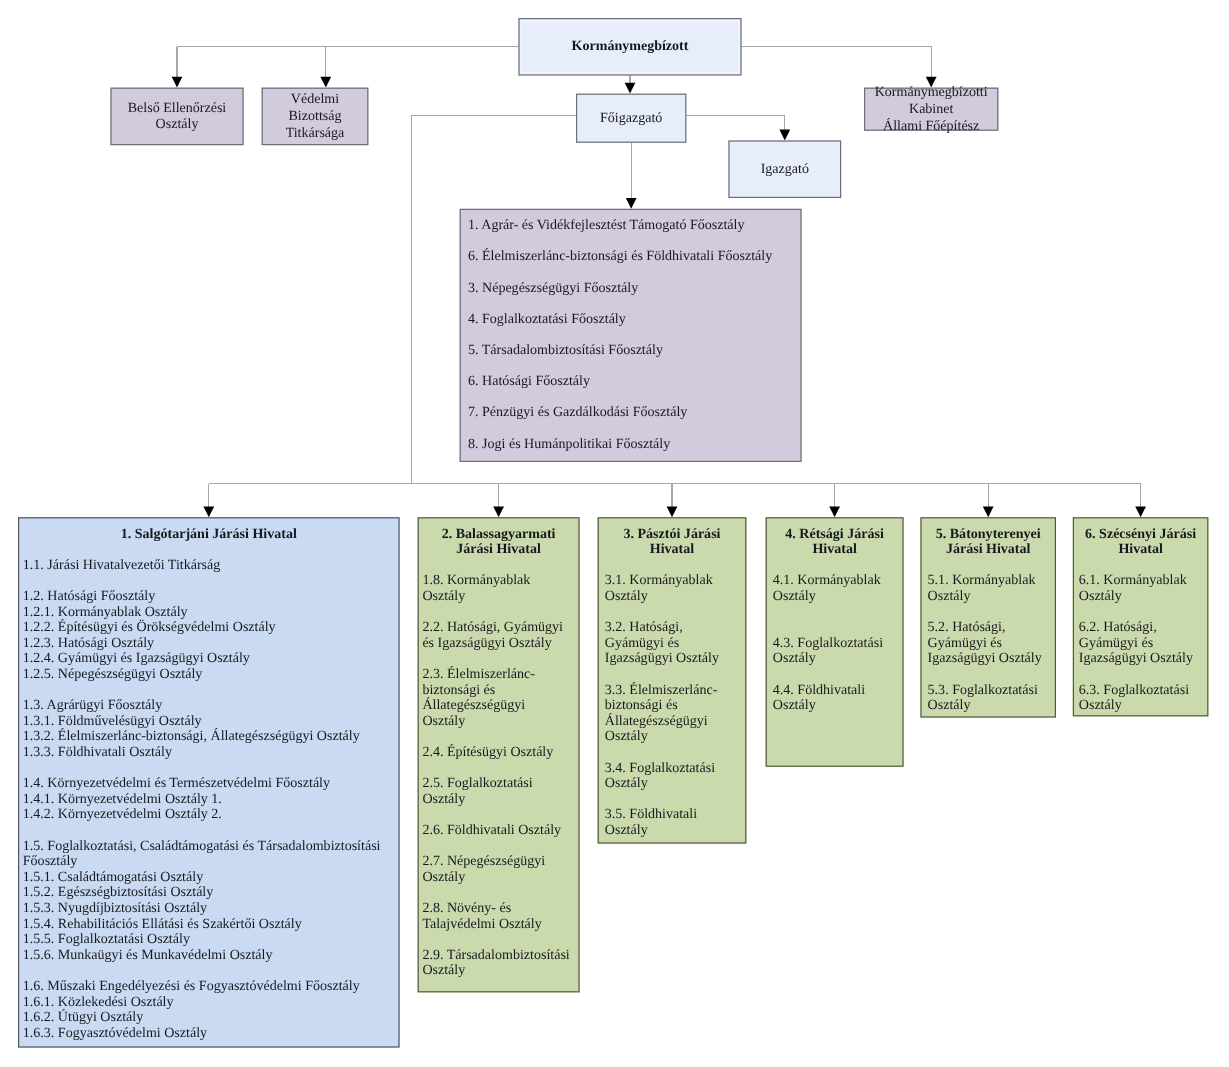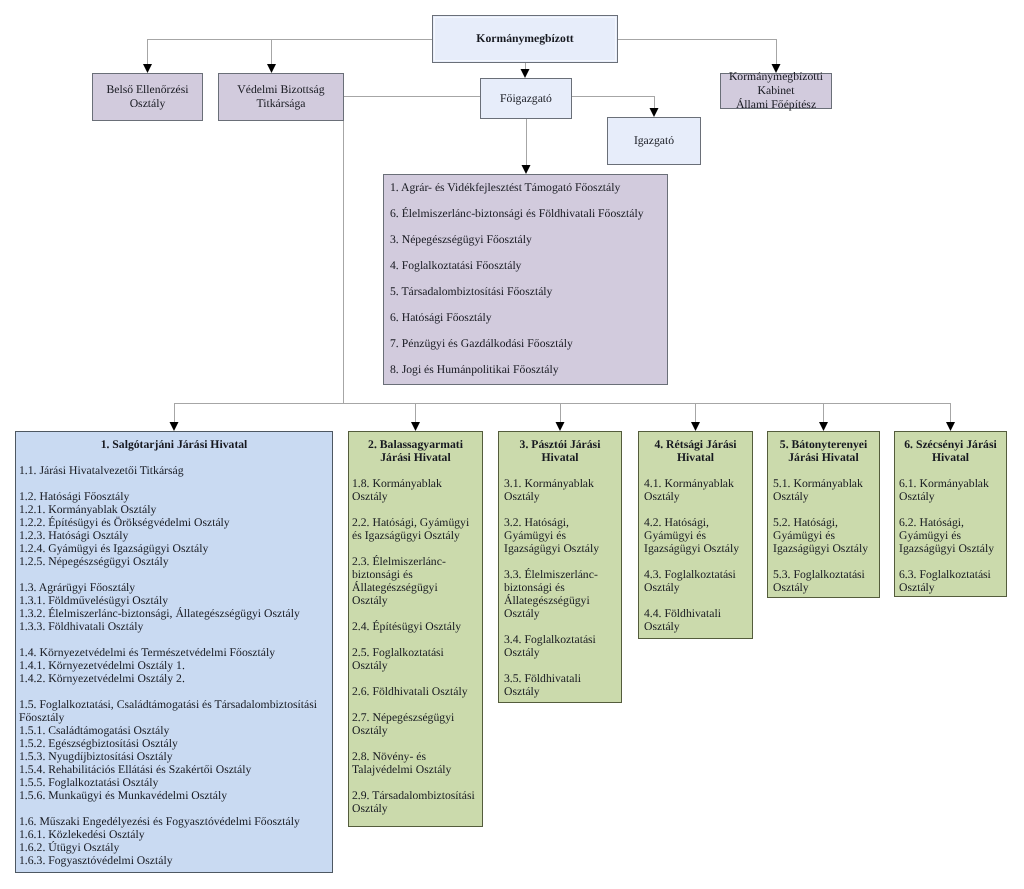--- a/index.html
+++ b/index.html
@@ -31,21 +31,21 @@
   .district .district-body{padding-top:6px;}
   .district .district-title{font-weight:bold;font-size:11.7px;text-align:center;line-height:13px;}
   .district .unit-line{font-size:11.7px;line-height:13px;}
   .district .group-spacer{height:13px;}
   .district.green{border-color:#545c3c;}
   .district.bluefill{border-color:#4e5862;}
 
   
   .n-commissioner{left:432px;top:15px;width:186px;height:48px;}
   .n-internal-audit{left:92px;top:73px;width:111px;height:48px;}
-  .n-defence{left:218px;top:73px;width:126px;height:48px;}
+  .n-defence{left:218px;top:73px;width:89px;height:48px;}
   .n-cabinet{left:720px;top:73px;width:112px;height:36px;}
   .n-dirgen{left:480px;top:78px;width:92px;height:41px;}
   .n-director{left:607px;top:117px;width:94px;height:48px;}
   .n-commissioner-rule{left:434px;top:17px;width:182px;height:44px;}
   .n-departments{left:383px;top:174px;width:285px;height:211px;}
   .n-district-1{left:15px;top:431px;width:318px;height:442px;}
   .n-district-1 .district-body{padding-left:3px;padding-right:3px;}
   .n-district-1 .district-title{margin-right:0px;}
   .n-district-2{left:348px;top:431px;width:135px;height:396px;}
   .n-district-2 .district-body{padding-left:3px;padding-right:7px;}
@@ -219,21 +219,20 @@
         <div class="group-spacer"></div>
         <div class="unit-line">3.5. Földhivatali Osztály</div>
       </div>
   </div>
   <div class="district green fill-green n-district-4">
     <div class="district-body">
       <div class="district-title">4. Rétsági Járási Hivatal</div>
     <div class="group-spacer"></div>
         <div class="unit-line">4.1. Kormányablak Osztály</div>
         <div class="group-spacer"></div>
-        <div class="unit-line">4.2. Hatósági, Gyámügyi és Igazságügyi Osztály</div>
         <div class="group-spacer"></div>
         <div class="unit-line">4.3. Foglalkoztatási Osztály</div>
         <div class="group-spacer"></div>
         <div class="unit-line">4.4. Földhivatali Osztály</div>
       </div>
   </div>
   <div class="district green fill-green n-district-5">
     <div class="district-body">
       <div class="district-title">5. Bátonyterenyei Járási Hivatal</div>
     <div class="group-spacer"></div>

